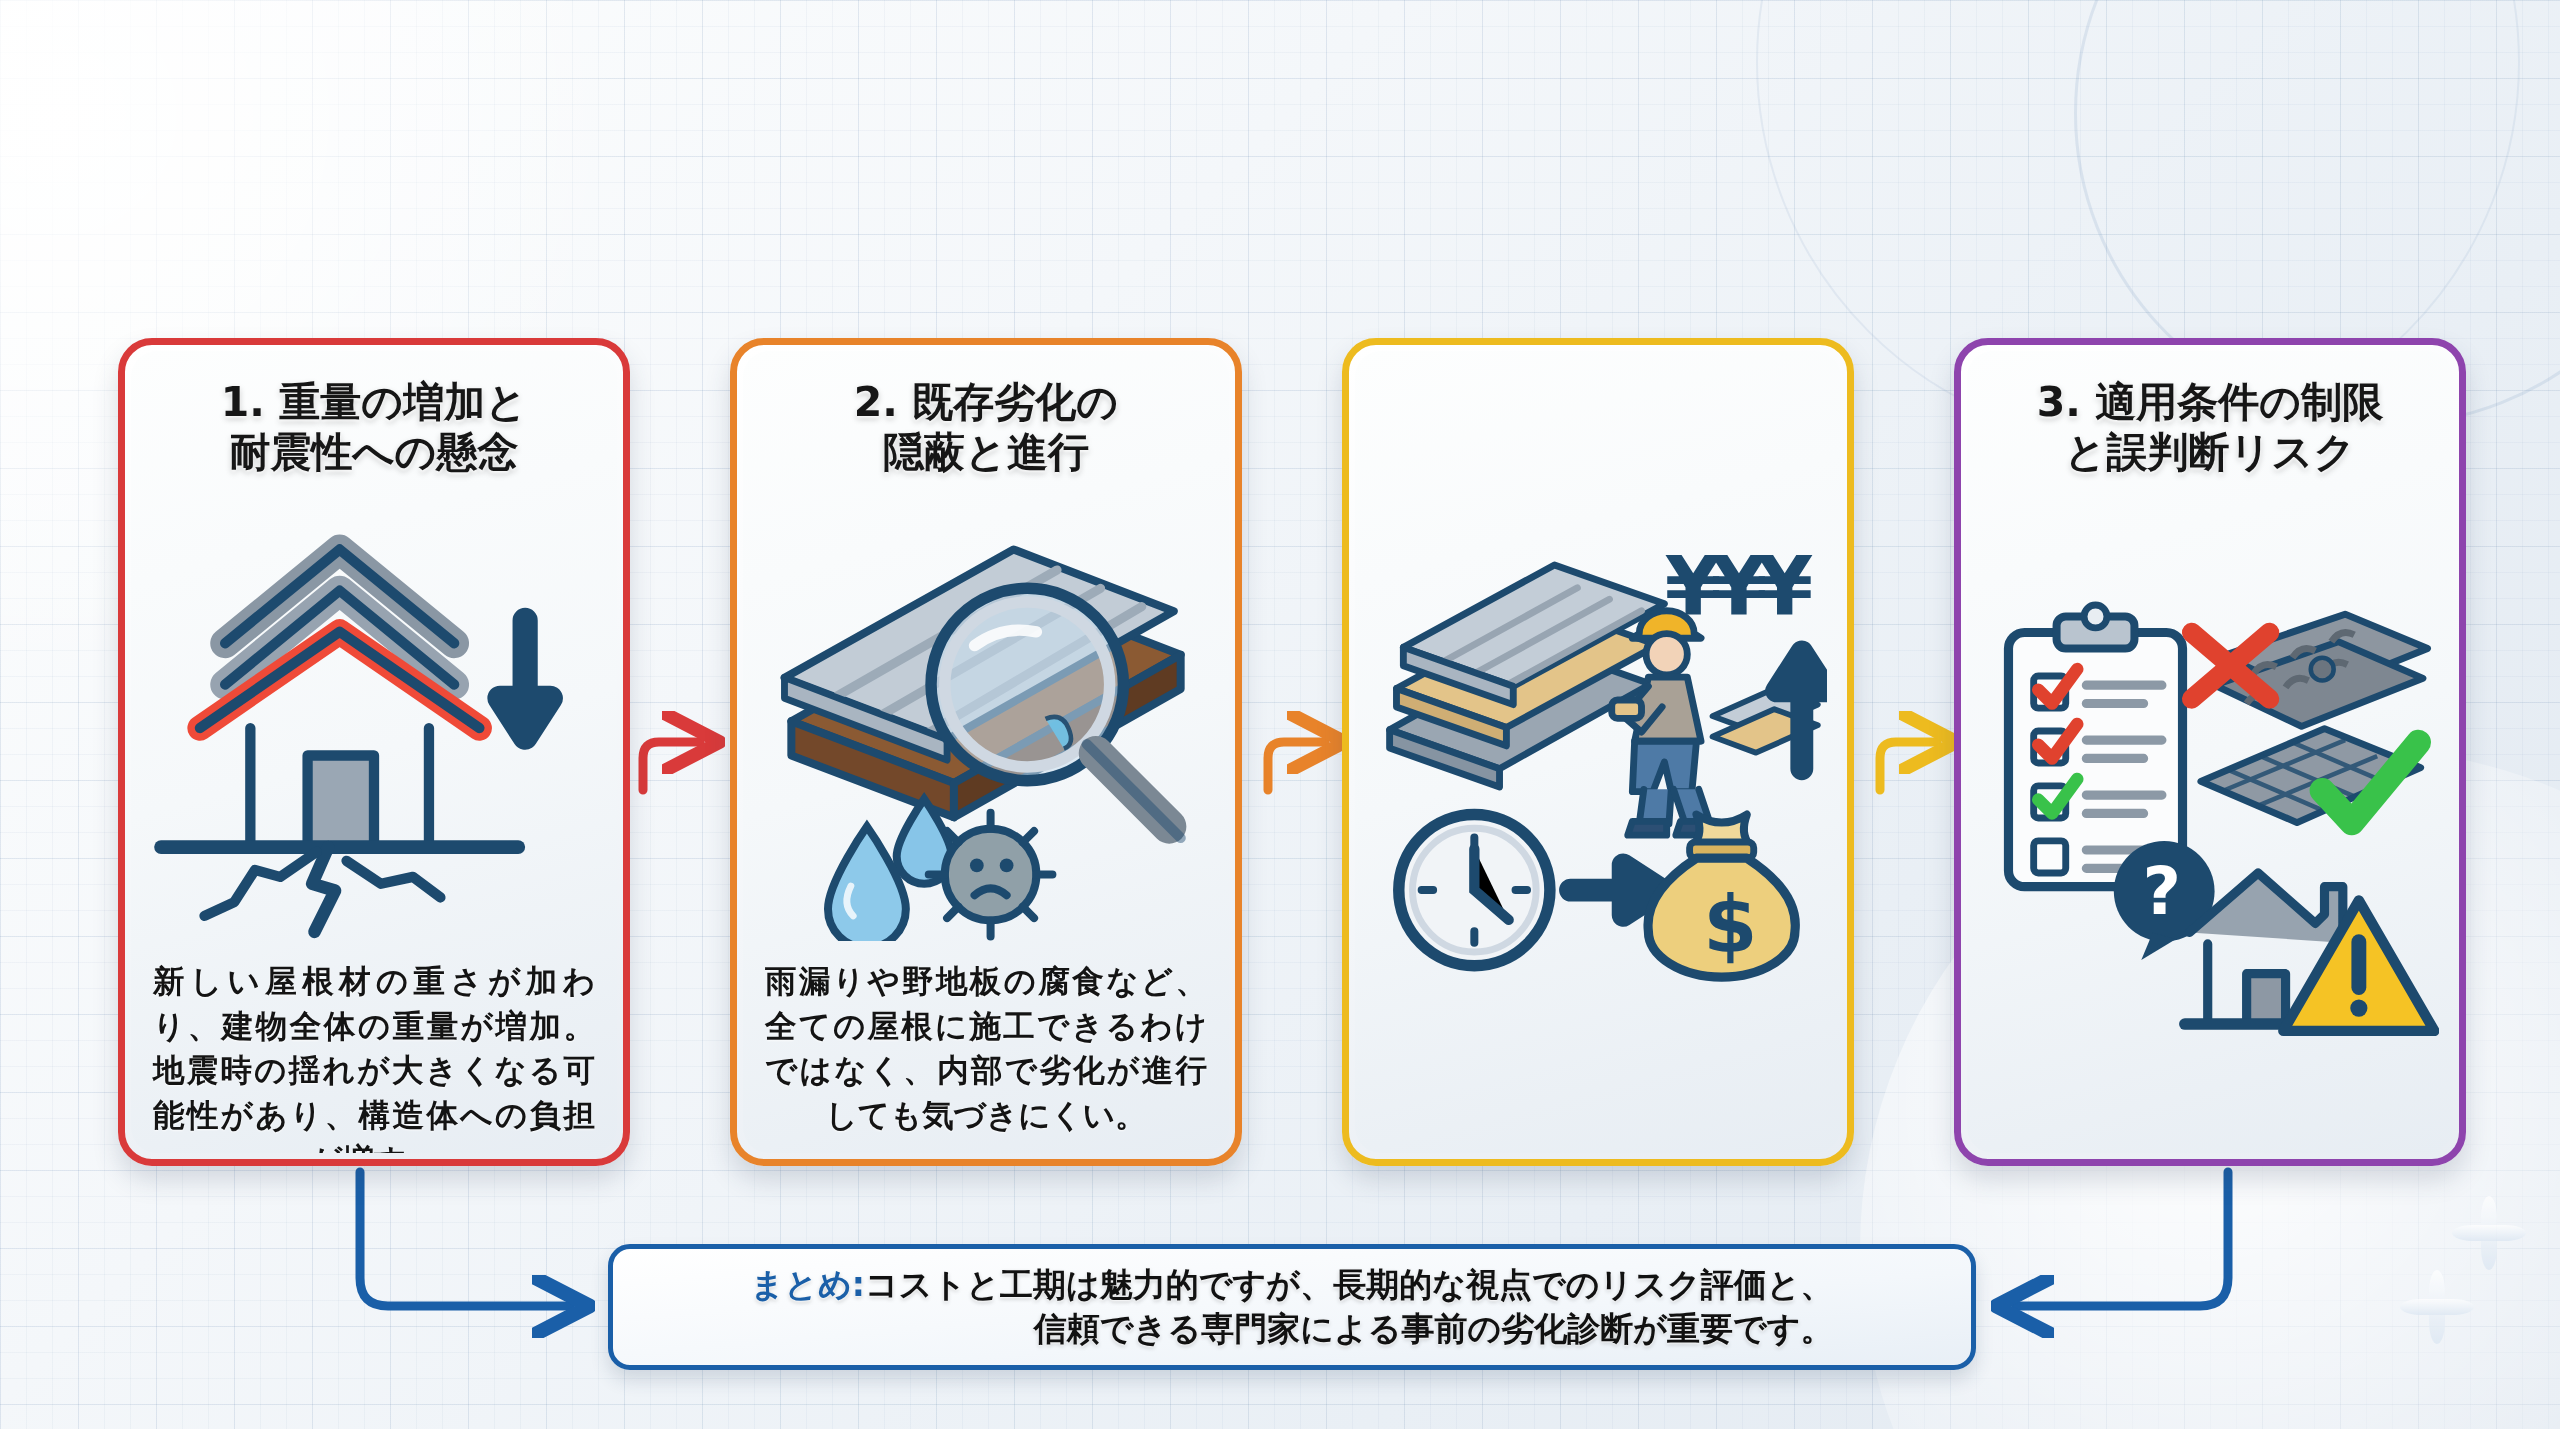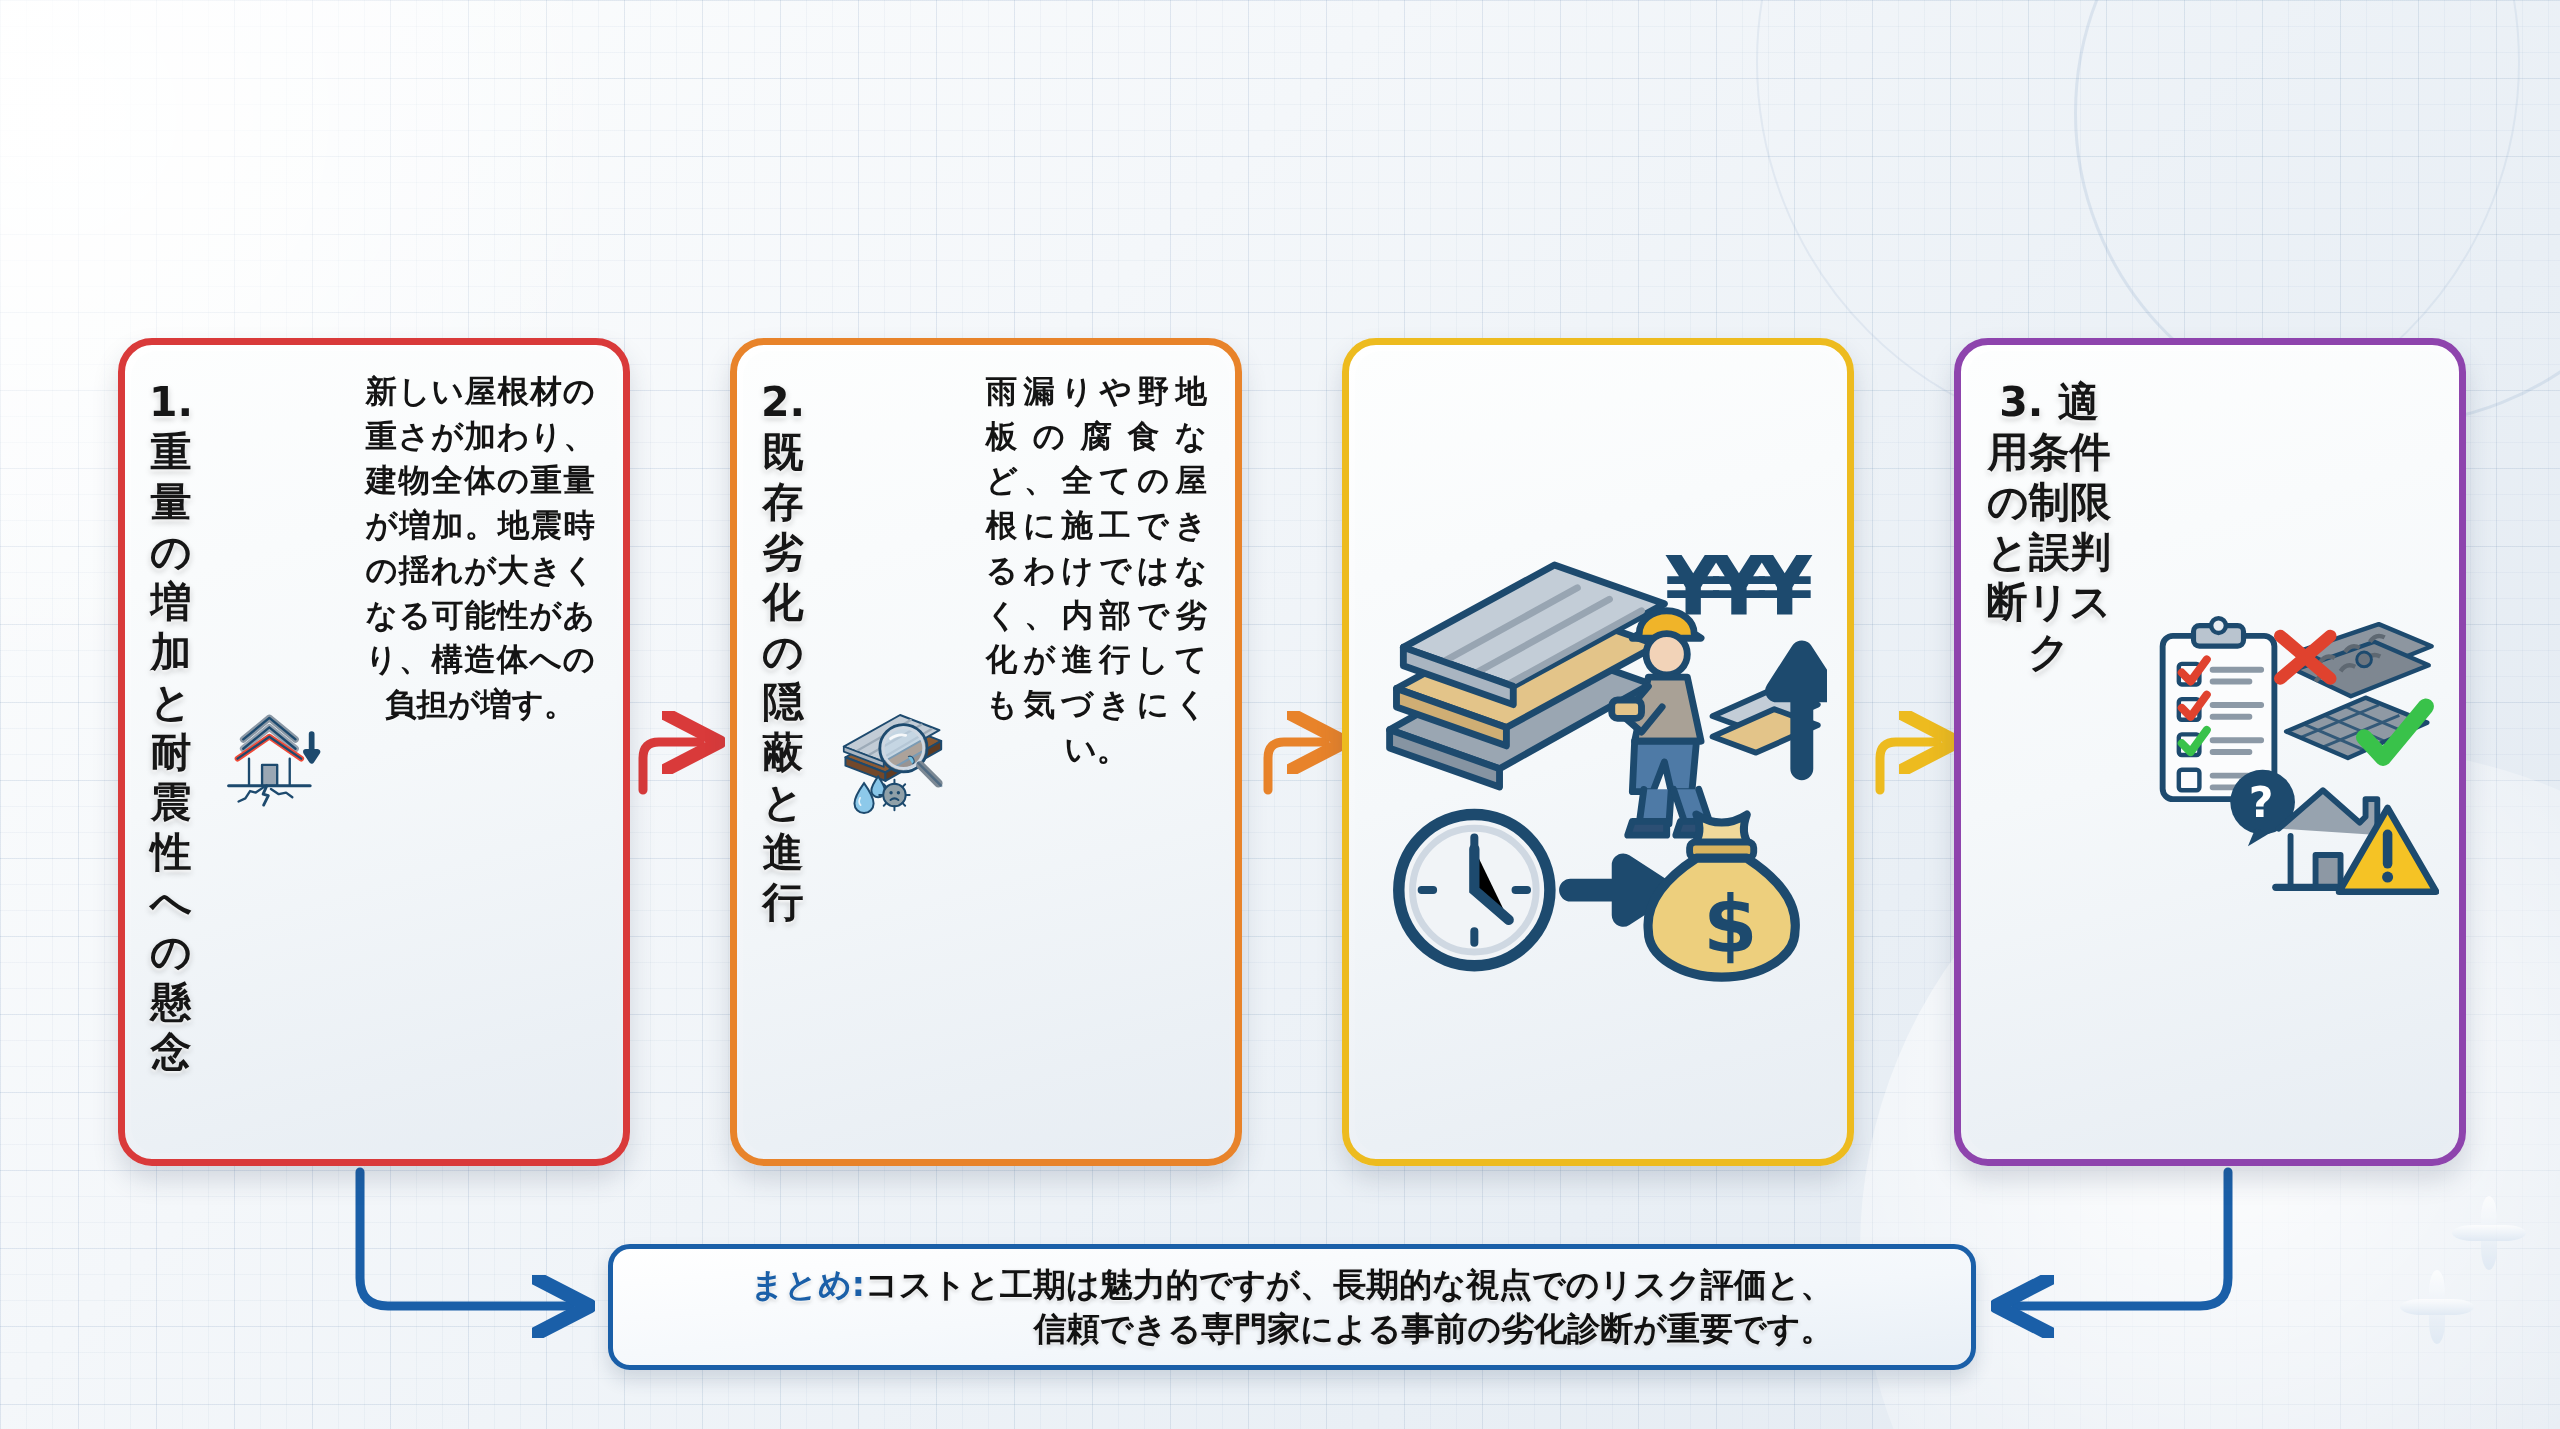--- a/index.html
+++ b/index.html
@@ -76,21 +76,21 @@
     background:linear-gradient(160deg,#ffffff 0%,#f7f9fb 45%,#e8edf3 100%);
     box-shadow:0 14px 26px rgba(40,60,90,.17), inset 0 1px 0 rgba(255,255,255,.9);
     box-sizing:border-box;
     padding:6px;
   }
   .card-inner{
     position:relative;width:100%;height:100%;
     border-radius:26px;
     background:linear-gradient(165deg,#fdfefe 0%,#f5f8fa 50%,#e7edf3 100%);
     overflow:hidden;
-    display:flex;flex-direction:row;justify-content:flex-end;
+    display:flex;flex-direction:column;
   }
   .card-title{
     margin:26px 18px 0;
     text-align:center;
     font-size:41px;font-weight:bold;color:#161616;
     line-height:1.22;
     text-shadow:0 2px 3px rgba(255,255,255,.85), 0 3px 6px rgba(0,0,0,.22);
     white-space:pre-line;
   }
   .card-art{

